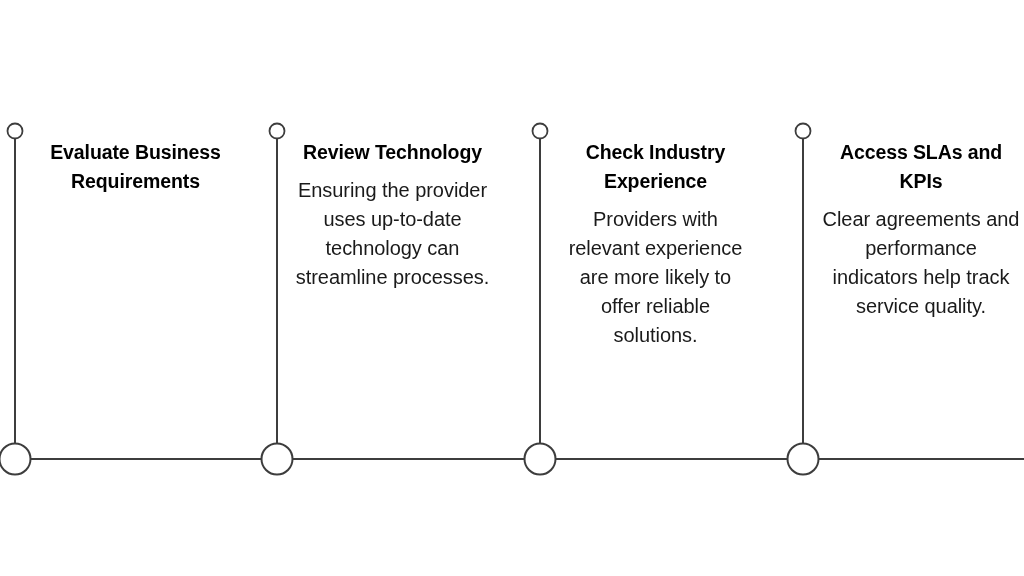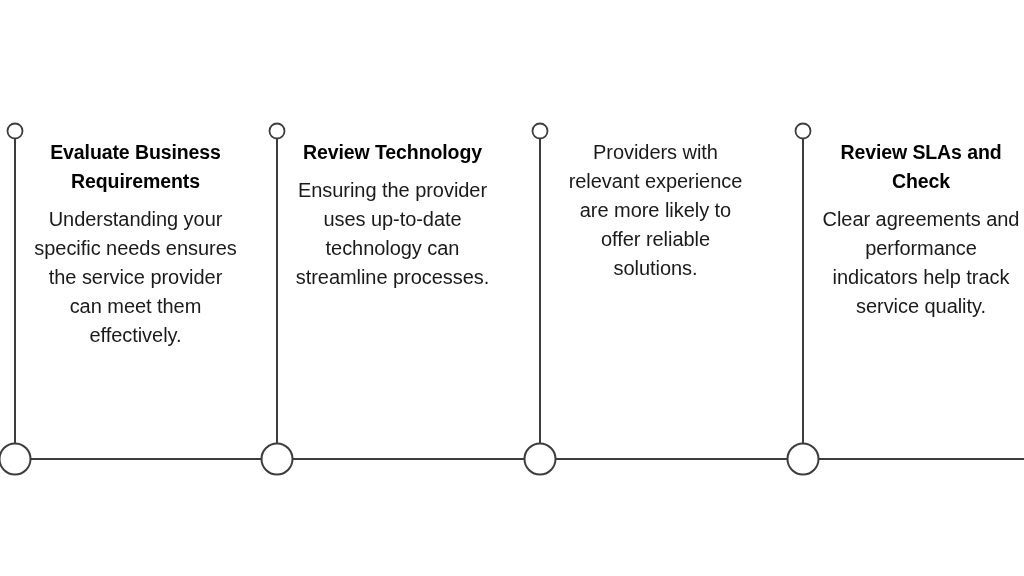--- a/index.html
+++ b/index.html
@@ -91,31 +91,31 @@
 
     <line x1="803" y1="139" x2="803" y2="443" stroke="#3d3d3d" stroke-width="2"></line>
     <circle cx="803" cy="131" r="7.5" fill="#ffffff" stroke="#3d3d3d" stroke-width="1.8"></circle>
     <circle cx="803" cy="459" r="15.5" fill="#ffffff" stroke="#3d3d3d" stroke-width="2"></circle>
   </svg>
 
   <div id="columns">
 
     <div class="step" style="left:33px; width:205px;">
       <p class="step-heading">Evaluate Business Requirements</p>
-      <p class="step-body">Understanding your specific needs ensures the service provider can meet them effectively.</p>
     </div>
 
     <div class="step" style="left:295px; width:195px;">
       <p class="step-heading">Review Technology</p>
       <p class="step-body">Ensuring the provider uses up-to-date technology can streamline processes.</p>
     </div>
 
     <div class="step" style="left:558px; width:195px;">
+      <p class="step-heading">Check Industry Experience</p>
       <p class="step-body">Providers with relevant experience are more likely to offer reliable solutions.</p>
     </div>
 
     <div class="step" style="left:821px; width:200px;">
-      <p class="step-heading">Review SLAs and Check</p>
+      <p class="step-heading">Access SLAs and KPIs</p>
       <p class="step-body">Clear agreements and performance indicators help track service quality.</p>
     </div>
 
   </div>
 </div>
 
 </body></html>

